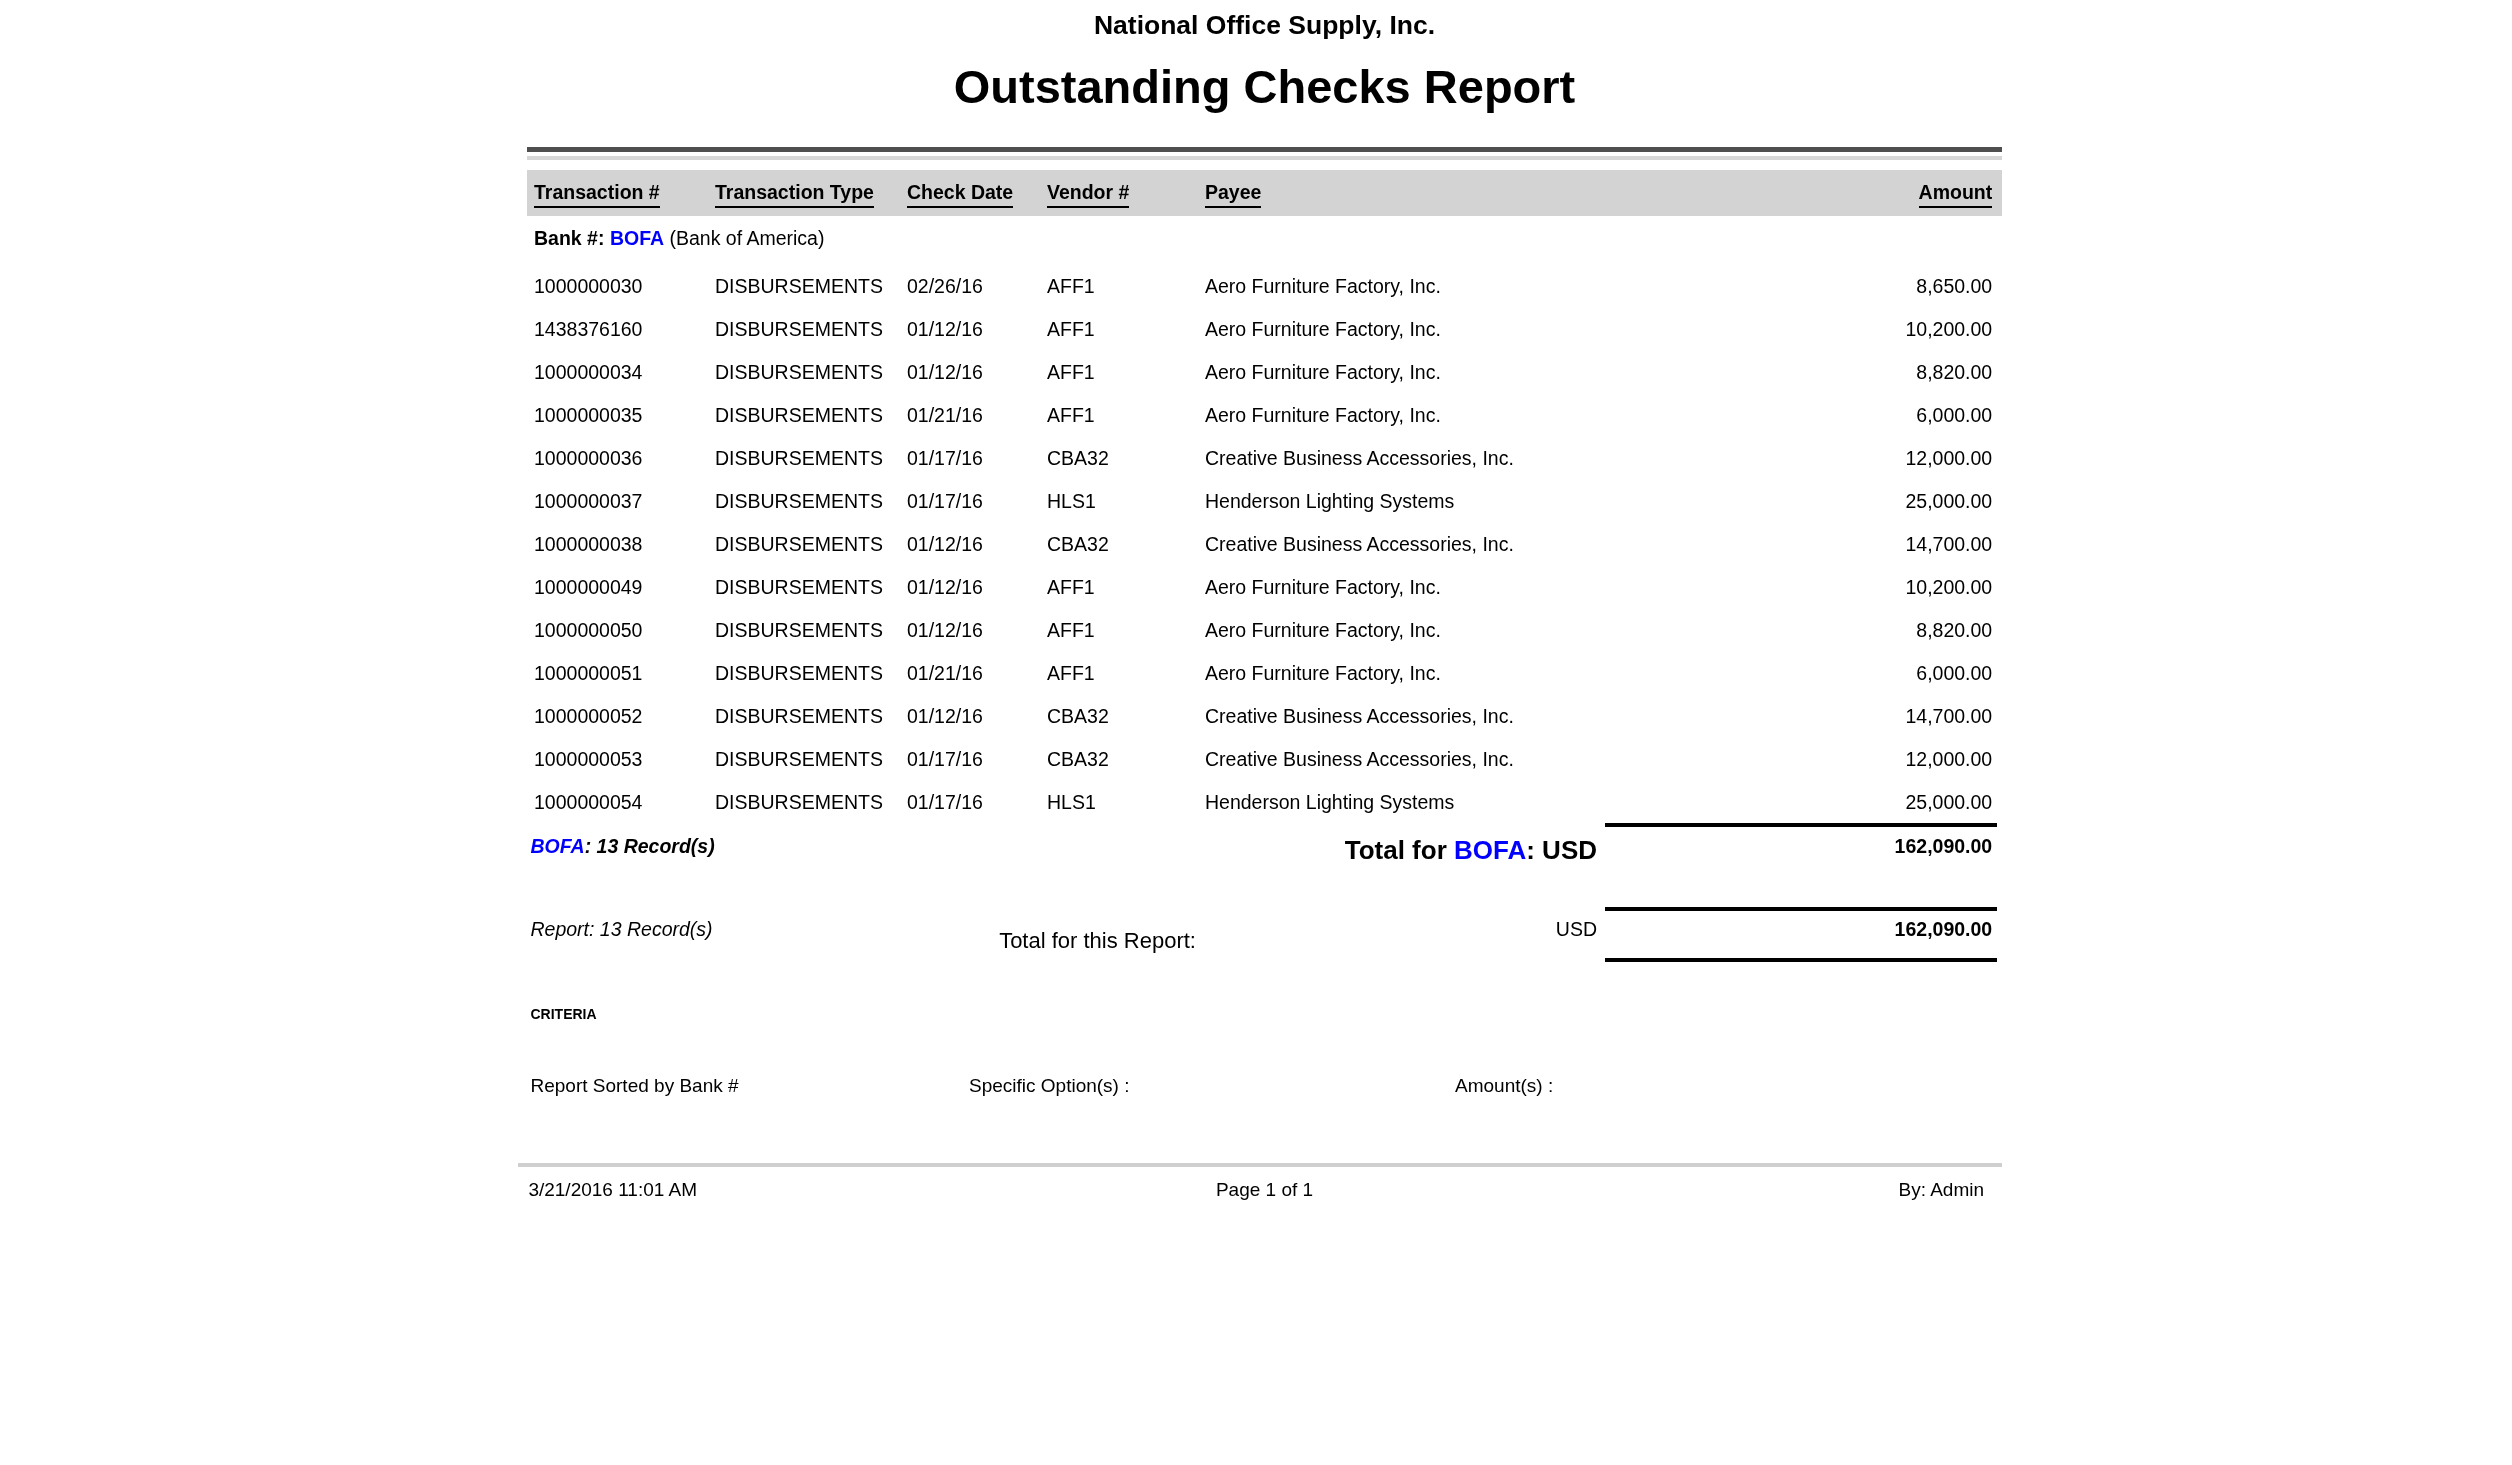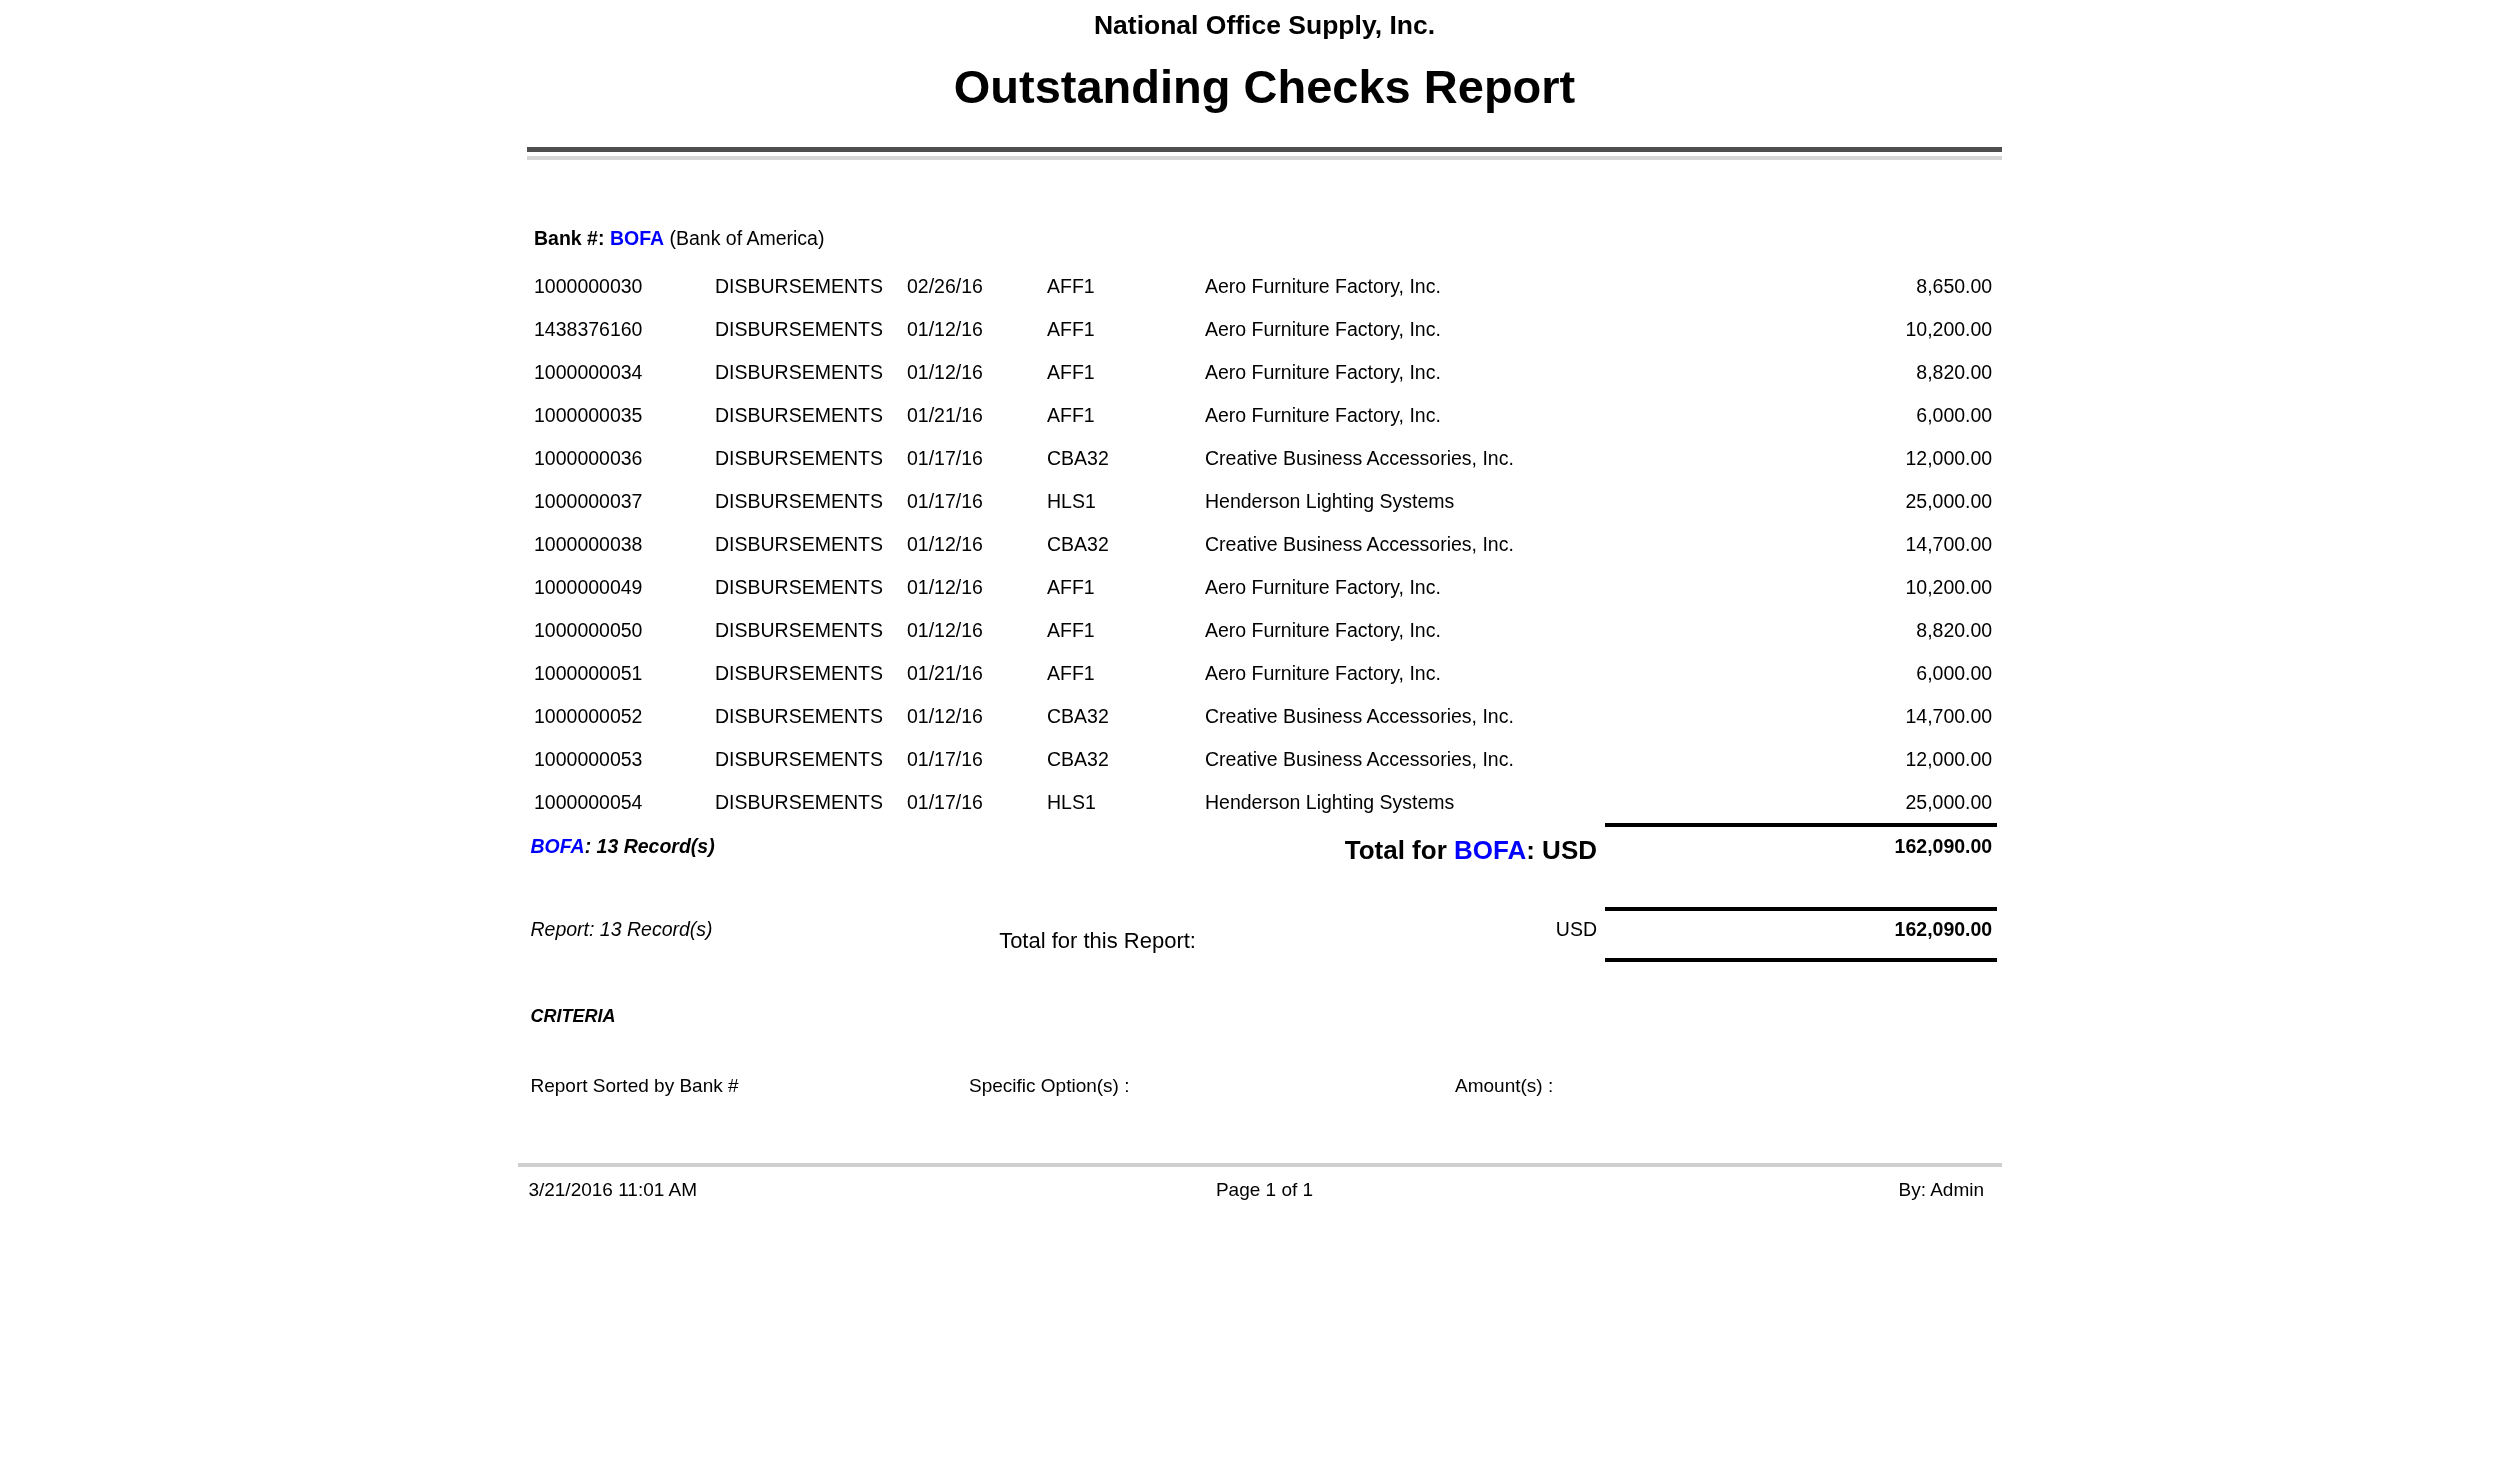--- a/index.html
+++ b/index.html
@@ -48,21 +48,21 @@
   .group-left{position:absolute;left:3.5px;top:0;font-size:19.5px;font-style:italic;font-weight:600;white-space:nowrap;}
   .group-label{position:absolute;right:405px;top:0;font-size:26px;font-weight:bold;white-space:nowrap;}
   .group-amount{position:absolute;right:9.8px;top:0;font-size:19.5px;font-weight:bold;white-space:nowrap;}
 
   .report-row{position:absolute;top:918px;left:0;width:1475px;height:33px;}
   .report-left{position:absolute;left:3.5px;top:0;font-size:19.5px;font-style:italic;white-space:nowrap;}
   .report-label{position:absolute;right:806px;top:0;font-size:22px;font-weight:normal;white-space:nowrap;margin-top:10px;}
   .report-usd{position:absolute;right:405px;top:0;font-size:19.5px;font-weight:normal;white-space:nowrap;}
   .report-amount{position:absolute;right:9.8px;top:0;font-size:19.5px;font-weight:bold;white-space:nowrap;}
 
-  .criteria-heading{position:absolute;top:1006px;left:3.5px;font-size:18px;font-weight:bold;white-space:nowrap;font-style:italic;}
+  .criteria-heading{position:absolute;top:1006px;left:3.5px;font-size:14px;font-weight:bold;white-space:nowrap;}
   .criteria-row{position:absolute;top:1075px;left:0;width:1475px;height:28px;font-size:19px;}
   .cr-sorted{position:absolute;left:3.5px;top:0;white-space:nowrap;}
   .cr-options{position:absolute;left:442px;top:0;white-space:nowrap;}
   .cr-filters{position:absolute;left:928px;top:0;white-space:nowrap;}
 
   .footer-rule{position:absolute;top:1163px;left:-9px;width:1484px;height:4.2px;background:var(--footer-rule);}
   .footer-row{position:absolute;top:1179px;left:0;width:1475px;height:28px;font-size:19px;}
   .ft-date{position:absolute;left:1.4px;top:0;white-space:nowrap;}
   .ft-page{position:absolute;left:0;top:0;width:100%;text-align:center;white-space:nowrap;}
   .ft-by{position:absolute;right:18px;top:0;white-space:nowrap;}
@@ -71,20 +71,28 @@
 <body>
 
 <div class="content">
 
   <div class="company">National Office Supply, Inc.</div>
   <div class="title">Outstanding Checks Report</div>
 
   <div class="rule-dark"></div>
   <div class="rule-light"></div>
 
+  <div class="header-band">
+    <span class="band-label bl-trans">Transaction #</span>
+    <span class="band-label bl-type">Transaction Type</span>
+    <span class="band-label bl-date">Check Date</span>
+    <span class="band-label bl-vendor">Vendor #</span>
+    <span class="band-label bl-payee">Payee</span>
+    <span class="band-label bl-amount">Amount</span>
+  </div>
 
   <div class="bank-row"><span class="bold">Bank #:</span>
     <span class="bold blue">BOFA</span>
     <span>(Bank of America)</span></div>
 
   <div class="rows">
       <div class="row">
         <span class="cell c-trans">1000000030</span>
         <span class="cell c-type">DISBURSEMENTS</span>
         <span class="cell c-date">02/26/16</span>

